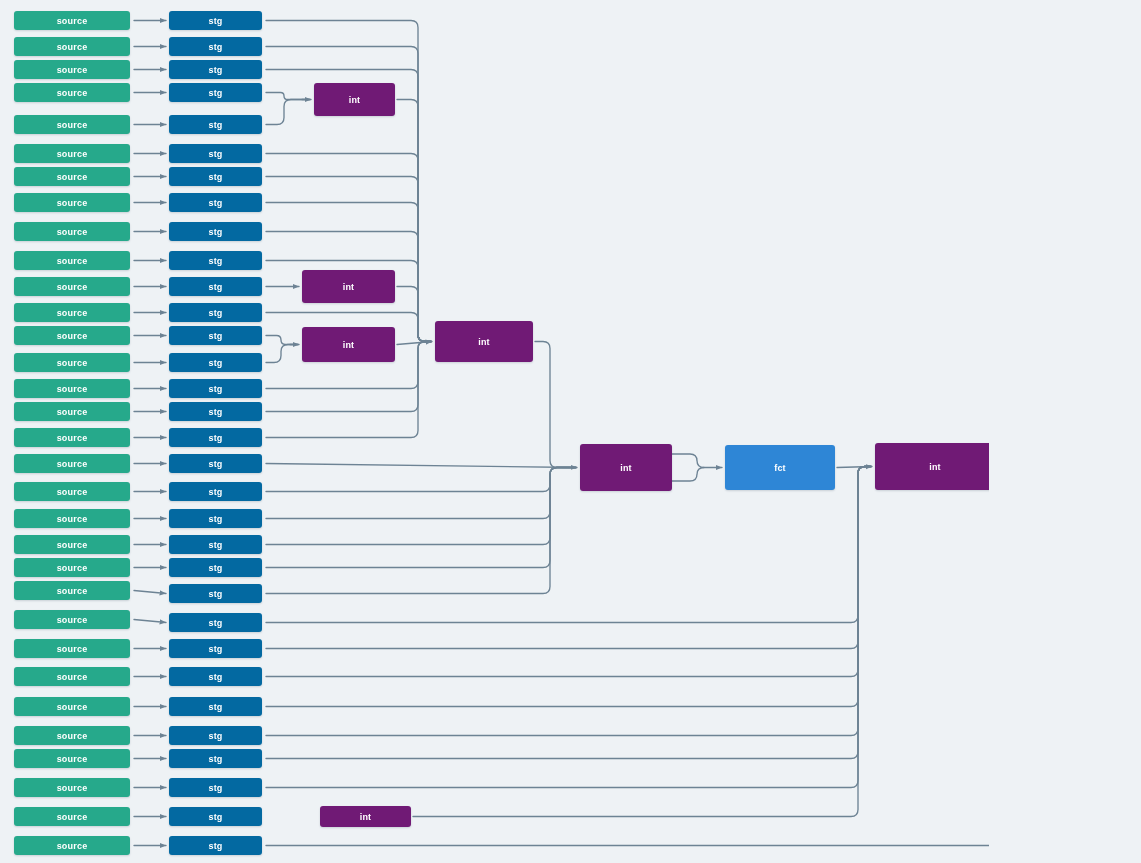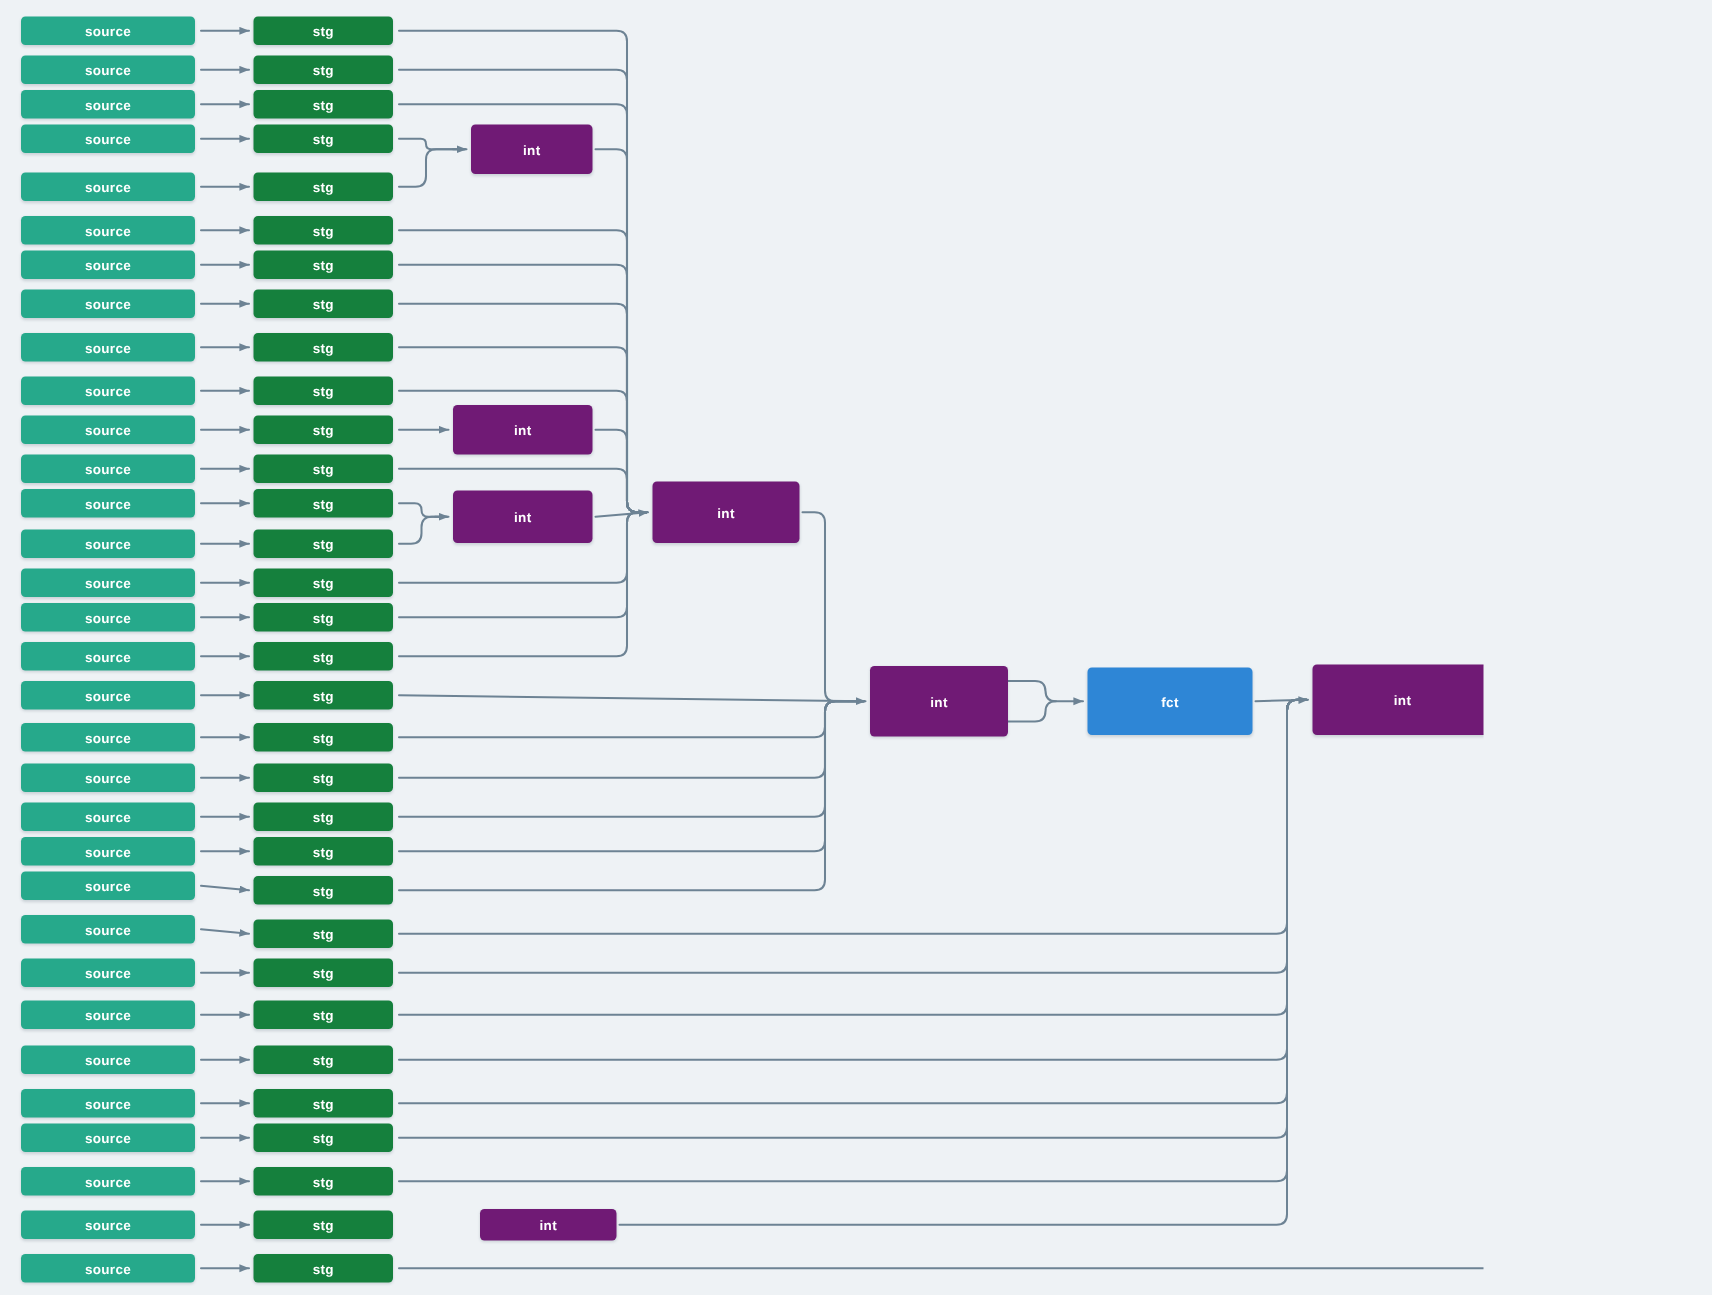--- a/index.html
+++ b/index.html
@@ -35,21 +35,21 @@
     border-radius: 3px;
     color: #ffffff;
     font-size: 9px;
     font-weight: bold;
     letter-spacing: 0.2px;
     text-align: center;
     box-shadow: 0 1px 2px rgba(40,60,80,0.18);
     user-select: none;
   }
   .node.source { background: #26a98b; }
-  .node.stg    { background: #15803d; }
+  .node.stg    { background: #0369a1; }
   .node.int    { background: #701a75; }
   .node.fct    { background: #2e86d6; }
   .node.dim    { background: #737373; }
   .node-label { pointer-events: none; }
 </style>
 </head>
 <body>
 
 <div id="canvas">
   <svg id="edge-layer" viewBox="0 0 1141 863" width="1141" height="863" xmlns="http://www.w3.org/2000/svg">

